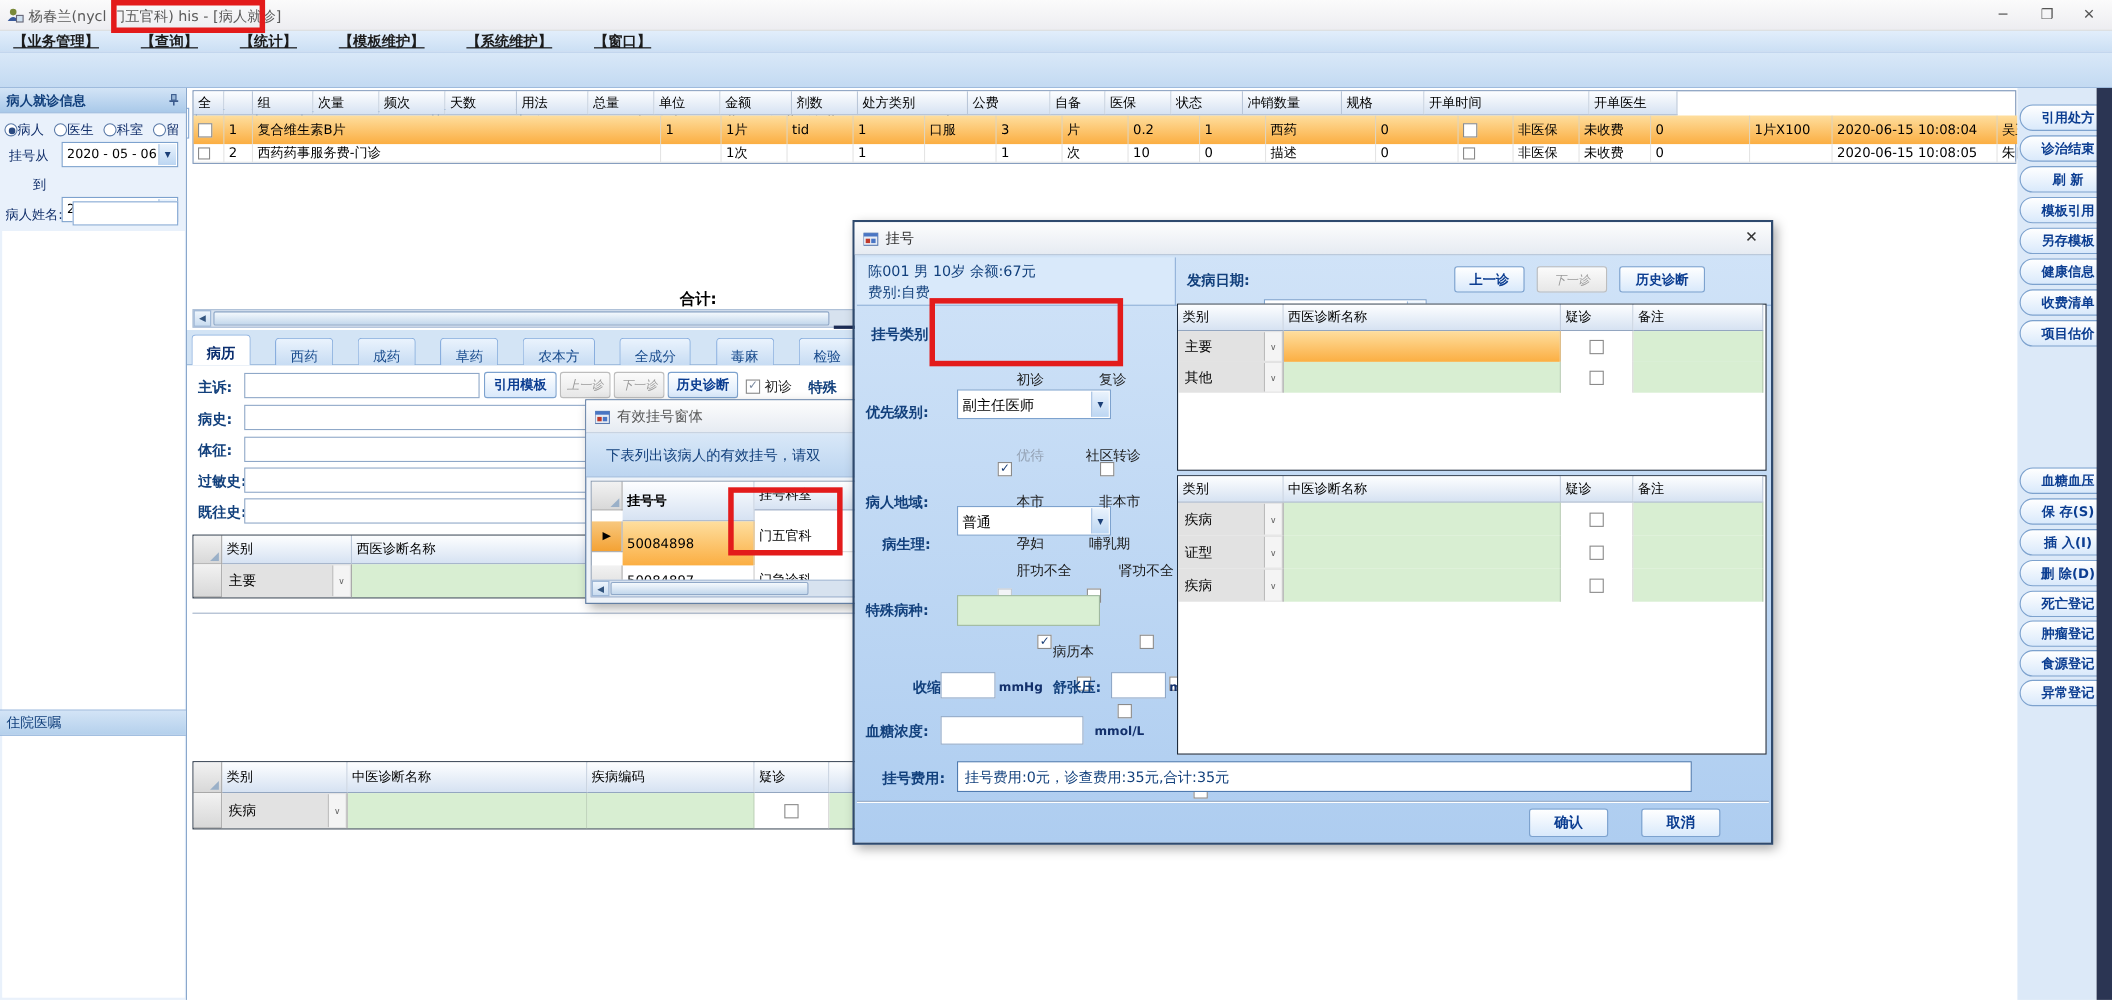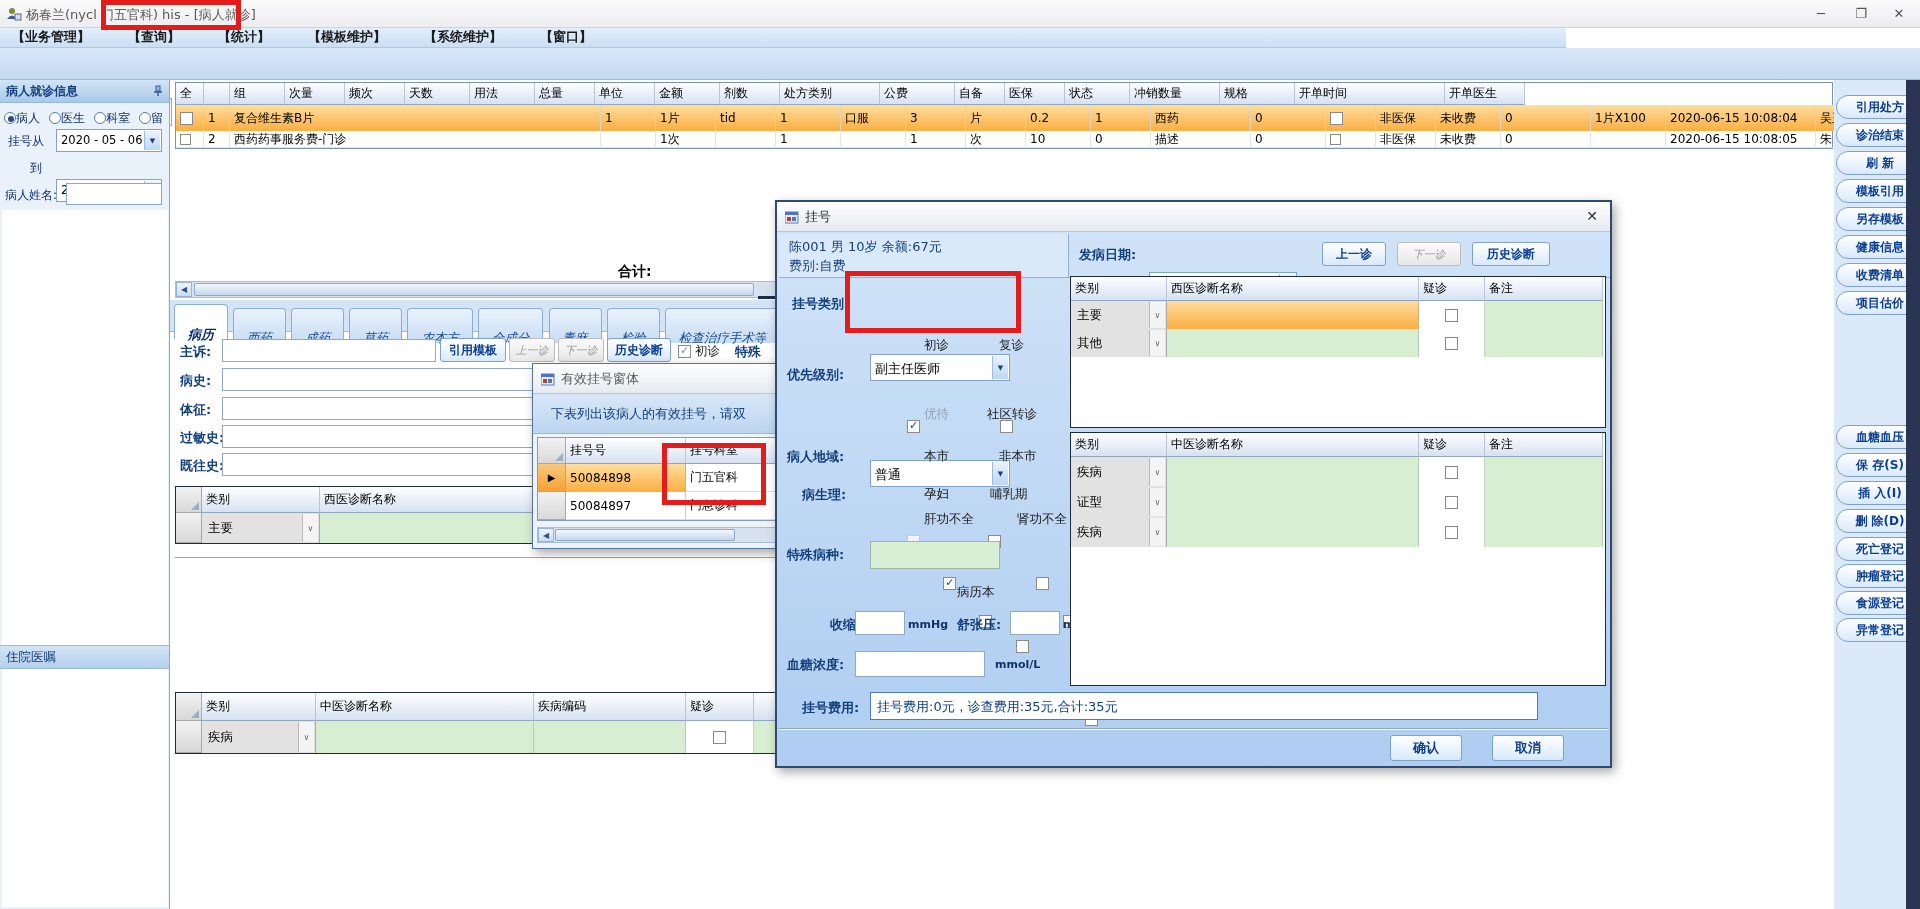--- a/index.html
+++ b/index.html
@@ -5,21 +5,21 @@
   * { margin:0; padding:0; box-sizing:border-box; }
   html,body { width:1920px; height:909px; overflow:hidden; font-family:"DejaVu Sans", sans-serif; background:#fff; position:relative; }
   .abs { position:absolute; }
   .nav { color:#12407c; }
   .bold { font-weight:bold; }
 
   
   .titlebar { left:0; top:0; width:1920px; height:28px; background:linear-gradient(#fbfbfb,#ededf1); border-bottom:1px solid #d4d4d4; }
   .titlebar .ttext { position:absolute; left:26px; top:6px; font-size:13px; color:#5a5a5a; }
   .wctl { position:absolute; top:4px; width:30px; height:20px; text-align:center; font-size:13px; color:#555; line-height:20px; }
-  .menubar { left:0; top:28px; width:1566px; height:20px; background:linear-gradient(#e2eefb,#cbdff4); border-bottom:1px solid #aec8e6; display:flex; align-items:flex-start; }
+  .menubar { left:0; top:28px; width:1920px; height:20px; background:linear-gradient(#e2eefb,#cbdff4); border-bottom:1px solid #aec8e6; display:flex; align-items:center;text-decoration:underline; }
   .menuitem { font-size:13px; font-weight:bold; color:#1b1b1b; padding:0 12px; margin-right:14px; white-space:nowrap; }
   .toolbar { left:0; top:48px; width:1920px; height:32px; background:linear-gradient(#d9e8f8,#c3daf2); border-bottom:1px solid #9ebbdd; }
   .regbox { left:8px; top:50px; width:164px; height:28px; border:1px solid #86a9d4; }
   .sq { width:8px; height:8px; border:1px solid #9ab0c8; background:#e8eef6; display:inline-block; }
   .tb-label { font-size:12px; color:#13306b; white-space:nowrap; }
   .inputbox { background:#fff; border:1px solid #86a9d4; }
   .btn-blue { background:linear-gradient(#ffffff,#d9e9fb); border:1px solid #7da2ce; border-radius:3px; color:#0b3d91; text-align:center; font-weight:bold; font-size:12px; cursor:default; display:flex; align-items:center; justify-content:center; white-space:nowrap; }
   .btn-gray { background:linear-gradient(#fbfbfb,#e7e7e7); border:1px solid #bdbdbd; border-radius:3px; color:#9a9a9a; text-align:center; font-size:11px; display:flex; align-items:center; justify-content:center; white-space:nowrap;font-style:italic; }
   .patientinfo { font-size:16px; color:#0a0a0a; white-space:nowrap; }
 
@@ -50,21 +50,21 @@
   .cb.graychk::after { color:#7a8aa0; }
   .cb.dis { border-color:#c3cad2; background:#f2f4f7; }
 
   
   .hscroll { background:#d7e2ef; border:1px solid #aabdd6; }
   .sthumb { position:absolute; top:1px; height:13px; background:linear-gradient(#f4f9fd,#c3d7ec); border:1px solid #8fa8c8; border-radius:2px; }
   .sarr { position:absolute; top:0; width:16px; height:15px; background:linear-gradient(#eef5fc,#c9dcf0); border:1px solid #9ab4d4; font-size:8px; color:#33557f; display:flex; align-items:center; justify-content:center; }
 
   
   .tabband { left:170px; top:300px; width:1290px; height:32px; background:#d3e4f5; border-bottom:1px solid #9ebbdd; }
-  .tab { position:relative; display:inline-block; height:25px; line-height:24px; padding:17px 13px; margin-right:0; background:linear-gradient(#eaf3fd,#c7dcf3); border:1px solid #89aede; border-bottom:none; border-radius:4px 4px 0 0; font-size:12.5px; color:#174a8c; top:7px;font-style:italic; }
+  .tab { position:relative; display:inline-block; height:25px; line-height:24px; padding:4px 13px; margin-right:17px; background:linear-gradient(#eaf3fd,#c7dcf3); border:1px solid #89aede; border-bottom:none; border-radius:4px 4px 0 0; font-size:12.5px; color:#174a8c; top:7px; }
   .tab.active { background:#fff; font-weight:bold; color:#0a2d6e; height:28px; top:4px; line-height:26px; font-size:13px; }
 
   
   .flabel { font-size:13px; font-weight:bold; color:#12407c; white-space:nowrap; }
   .finput { background:#fff; border:1px solid #8fa8c8; }
 
   
   .selcell { background:linear-gradient(#f2f2f2,#d8d8d8); border-right:1px solid #a8a8a8; border-bottom:1px solid #a8a8a8; position:relative; flex:none; }
   .tri { position:absolute; right:2px; bottom:2px; width:0; height:0; border-left:8px solid transparent; border-bottom:8px solid #9ab0c8; }
   .gcombo { background:#e2e2e2; border-right:1px solid #aaa; position:relative; font-size:12.5px; color:#000; display:flex; align-items:center; padding-left:6px; flex:none; }
@@ -377,27 +377,27 @@
     <span>有效挂号窗体</span>
   </div>
   <div style="height:40px;background:linear-gradient(#d9e8f8,#bcd5f0);border-bottom:1px solid #9ab8dd;display:flex;align-items:center;padding-left:18px;">
     <span class="dlg-label" style="font-weight:normal;">下表列出该病人的有效挂号，请双</span>
   </div>
   <div style="margin:3px 4px 0 4px;border:1px solid #8a9ab0;background:#fff;">
     <div style="display:flex;">
       <div class="selcell" style="width:28px;height:26px;">
           <span class="tri"></span>
         </div>
-      <div class="hcell" style="width:120px;height:26px;">挂号号</div>
+      <div class="hcell" style="width:120px;height:36px;font-weight:bold;">挂号号</div>
       <div class="hcell" style="width:160px;height:26px;">挂号科室</div>
       <div class="hcell" style="width:142px;height:26px;"></div>
     </div>
     <div style="display:flex;">
       <div class="selcell" style="width:28px;height:28px;background:linear-gradient(#f8c87e,#f4a234);display:flex;align-items:center;justify-content:center;font-size:10px;color:#000;">▶</div>
-      <div class="dcell" style="width:120px;height:28px;background:linear-gradient(#fede9e,#fbae42);border-right:1px solid #d8b070;">50084898</div>
+      <div class="dcell" style="width:120px;height:40px;background:linear-gradient(#fede9e,#fbae42);border-right:1px solid #d8b070;">50084898</div>
       <div class="dcell" style="width:160px;height:28px;border-right:1px solid #ccc;border-bottom:1px solid #ddd;">门五官科</div>
       <div class="dcell" style="width:142px;height:28px;border-bottom:1px solid #ddd;"></div>
     </div>
     <div style="display:flex;">
       <div class="selcell" style="width:28px;height:28px;"></div>
       <div class="dcell" style="width:120px;height:28px;border-right:1px solid #ccc;border-bottom:1px solid #ddd;">50084897</div>
       <div class="dcell" style="width:160px;height:28px;border-right:1px solid #ccc;border-bottom:1px solid #ddd;">门急诊科</div>
       <div class="dcell" style="width:142px;height:28px;border-bottom:1px solid #ddd;"></div>
     </div>
   </div>

